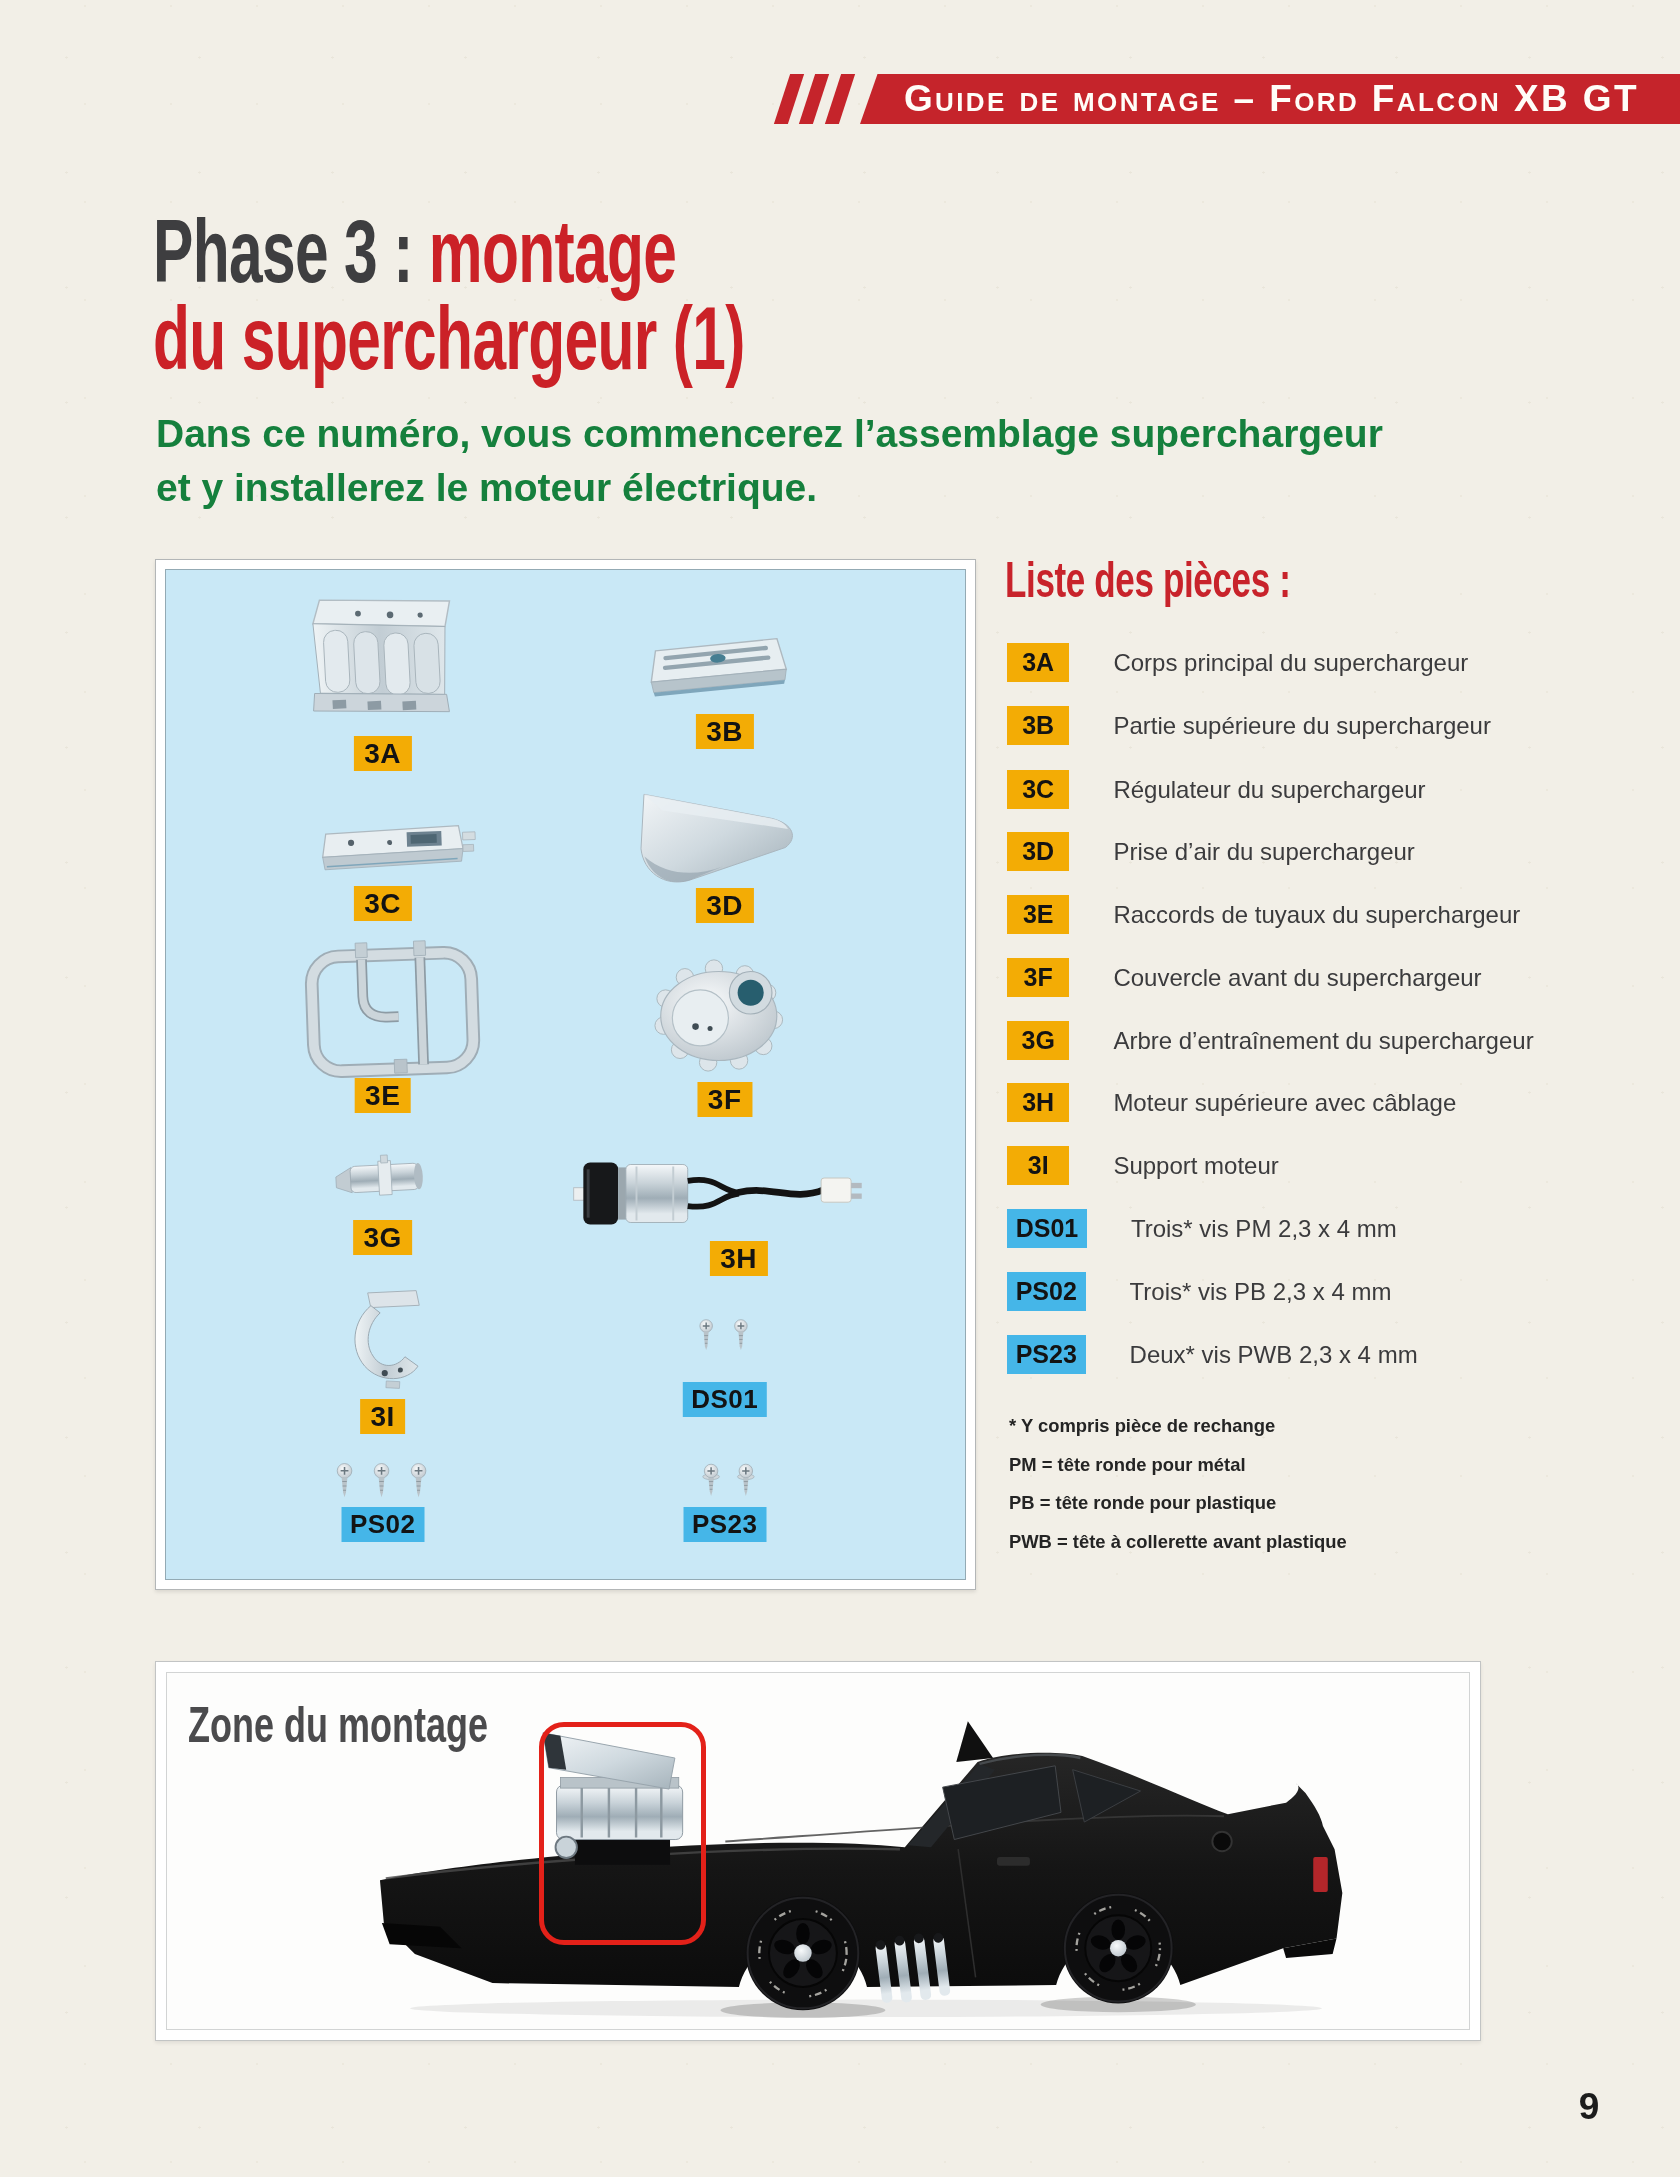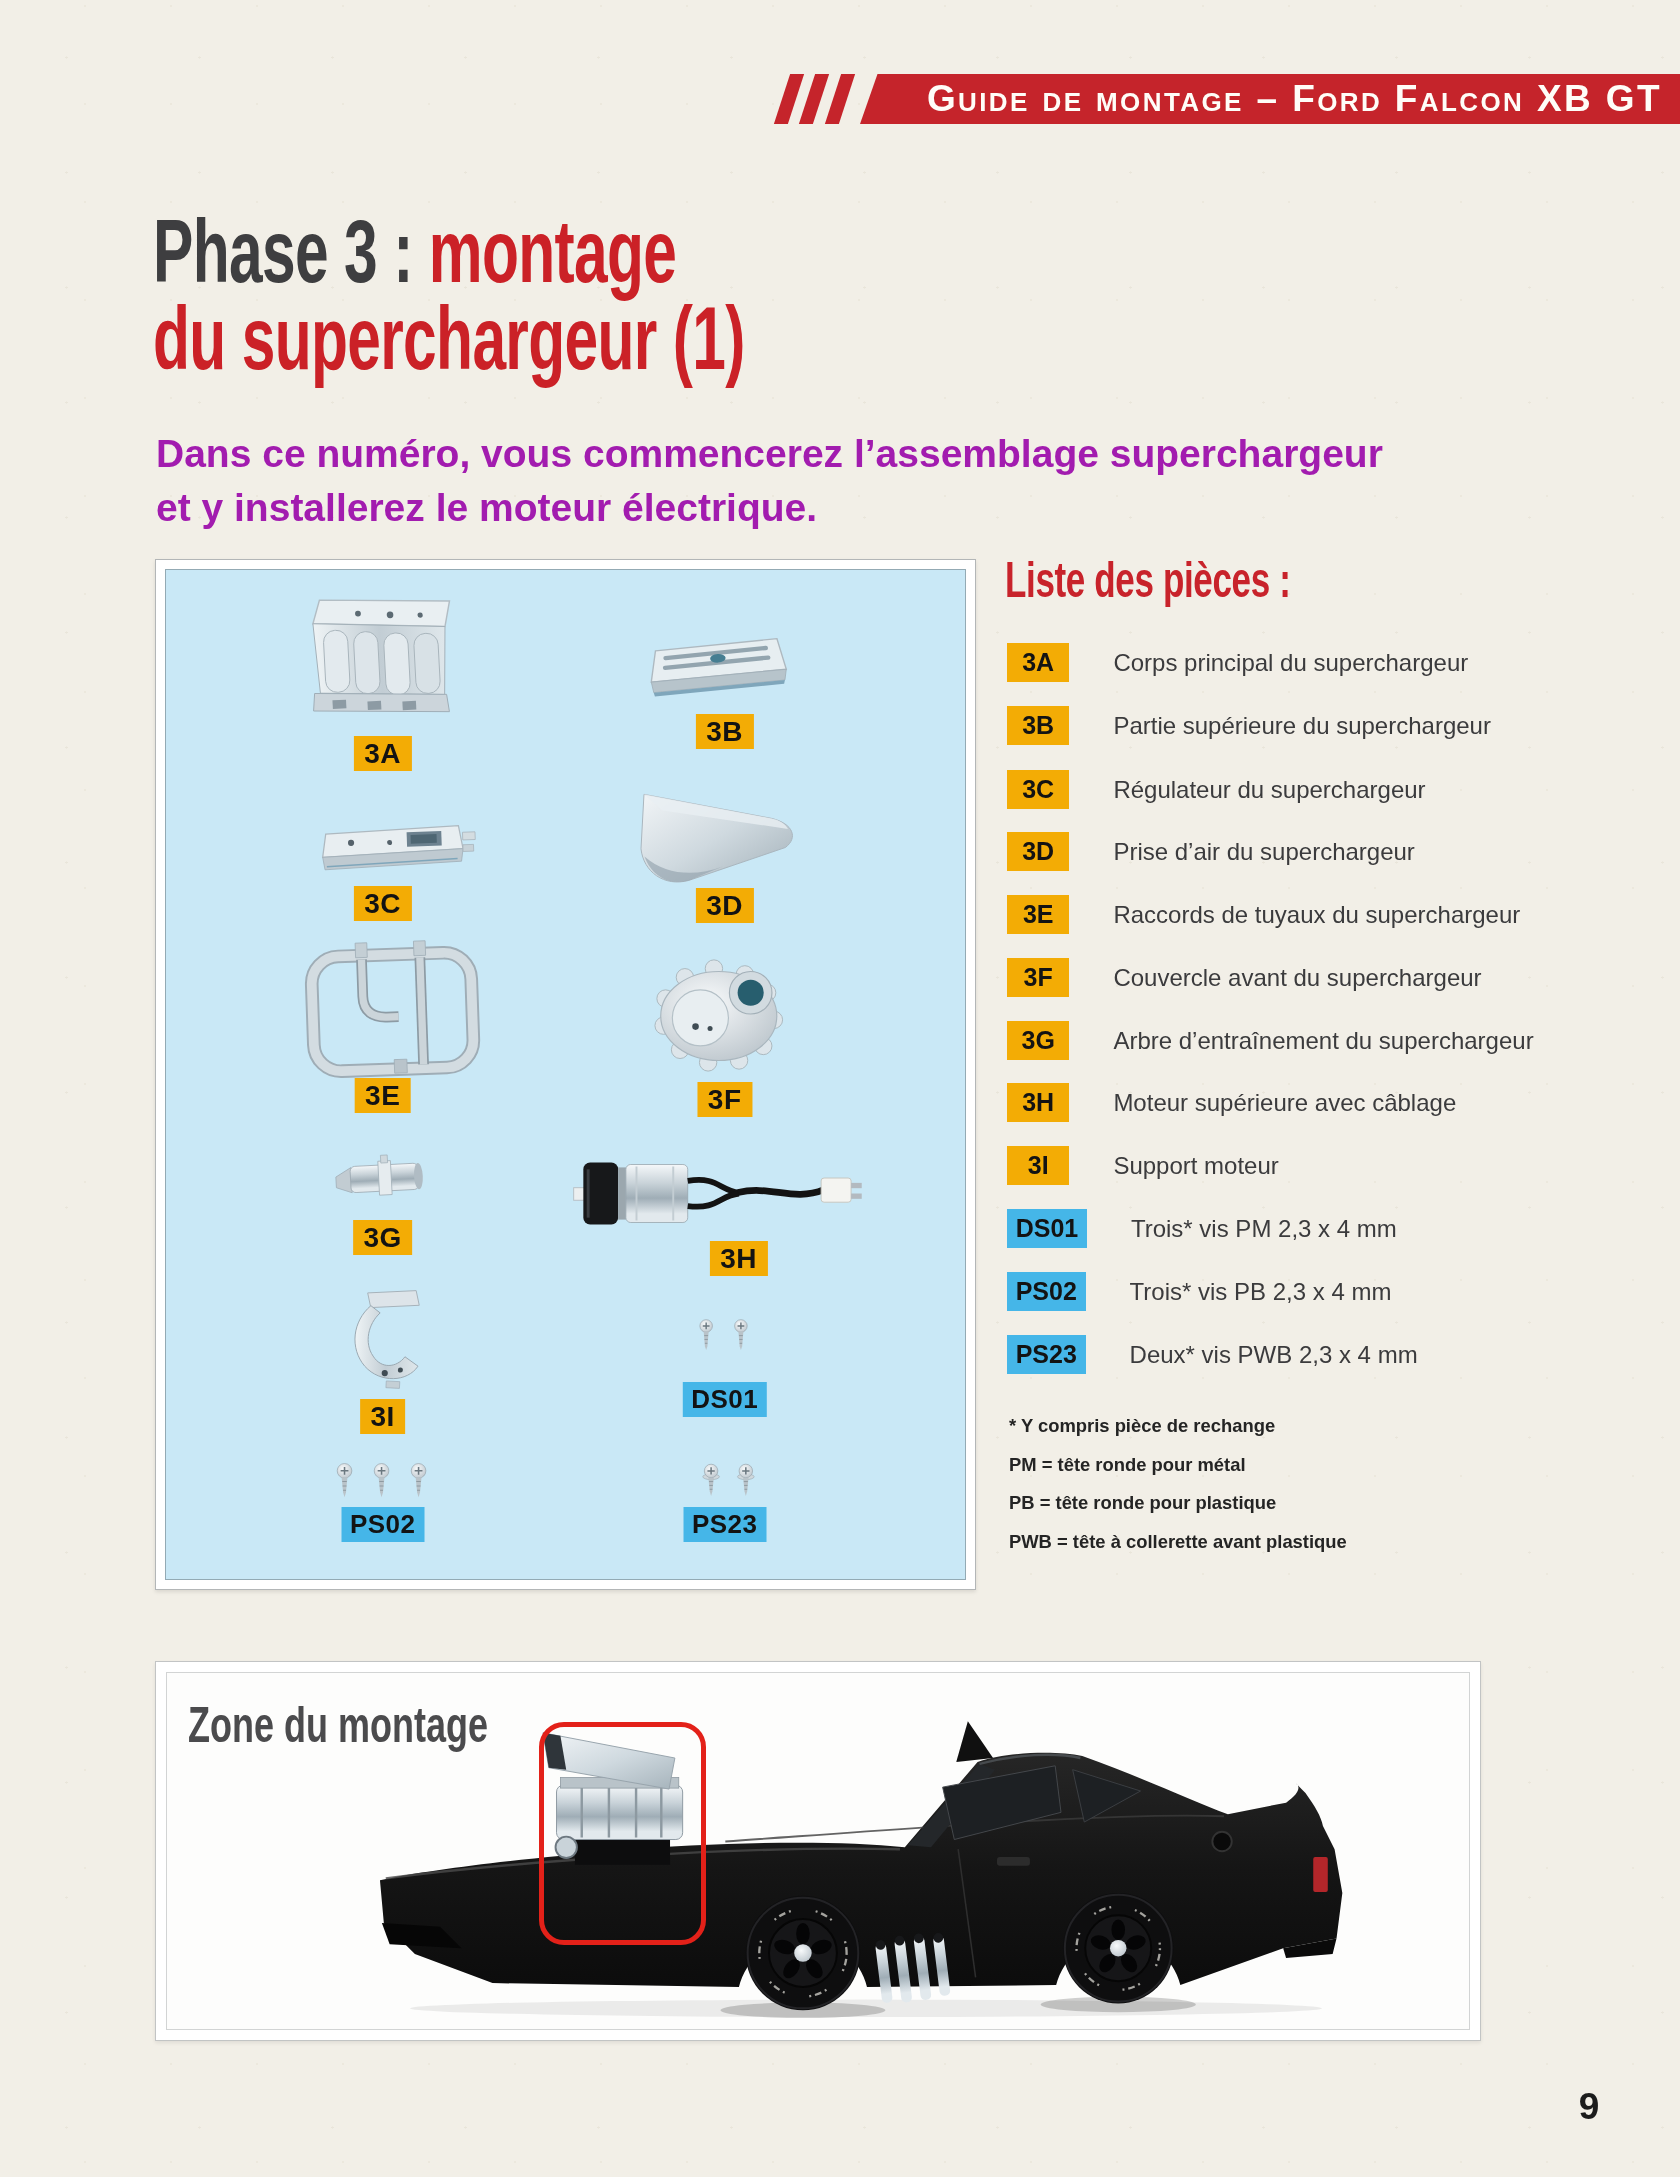--- a/index.html
+++ b/index.html
@@ -9,34 +9,34 @@
                         radial-gradient(#ece8dd 1px, transparent 1.4px);
        background-size:133px 115px, 86px 98px;
        background-position:0 0, 42px 55px;
        font-family:"Liberation Sans", sans-serif;}
 
   .abs{position:absolute;}
 
   
   .banner-bar{position:absolute;left:860px;top:74px;right:0;height:50px;background:#c5242b;
               clip-path:polygon(17.5px 0,100% 0,100% 100%,0 100%);
-              display:flex;align-items:center;justify-content:flex-end;padding-right:19px;box-sizing:border-box;}
+              display:flex;align-items:center;justify-content:flex-end;padding-right:42px;box-sizing:border-box;}
   .banner-text{color:#fffdf8;font-weight:bold;font-size:37px;letter-spacing:2.4px;
                font-variant:small-caps;white-space:nowrap;}
   .stripe{position:absolute;top:74px;width:13.6px;height:50px;background:#c5242b;transform:skewX(-18deg);}
 
   
   .title-block{position:absolute;left:153px;top:208px;}
   .title-line{display:block;font-weight:bold;font-size:89px;line-height:87px;white-space:nowrap;
               transform:scaleX(0.68);transform-origin:0 50%;letter-spacing:-1px;}
   .t-dark{color:#3e3e40;}
   .t-red{color:#cb2127;}
 
-  .intro{position:absolute;left:156px;top:407px;font-weight:bold;color:#a21caf;
-         font-size:39px;line-height:54px;white-space:nowrap;margin-top:20px;}
+  .intro{position:absolute;left:156px;top:407px;font-weight:bold;color:#15803d;
+         font-size:39px;line-height:54px;white-space:nowrap;}
 
   
   .panel{position:absolute;left:155px;top:559px;width:821px;height:1031px;background:#ffffff;
          border:1.9px solid #b3b6b7;padding:8.7px;box-sizing:border-box;box-shadow:0 1.9px 3.9px rgba(0,0,0,.10);}
   .panel-inner{width:100%;height:100%;background:#c9e8f6;border:1px solid #93aab4;position:relative;box-sizing:border-box;}
   .cell{position:absolute;}
   .pbadge{position:absolute;transform:translateX(-50%);background:#f3ac05;color:#131313;
           font-weight:bold;font-size:28px;line-height:33px;padding:1px 10.7px;white-space:nowrap;letter-spacing:0.5px;}
   .pbadge.blue{background:#45b6e8;font-size:26px;padding:1px 8.7px;}
 

